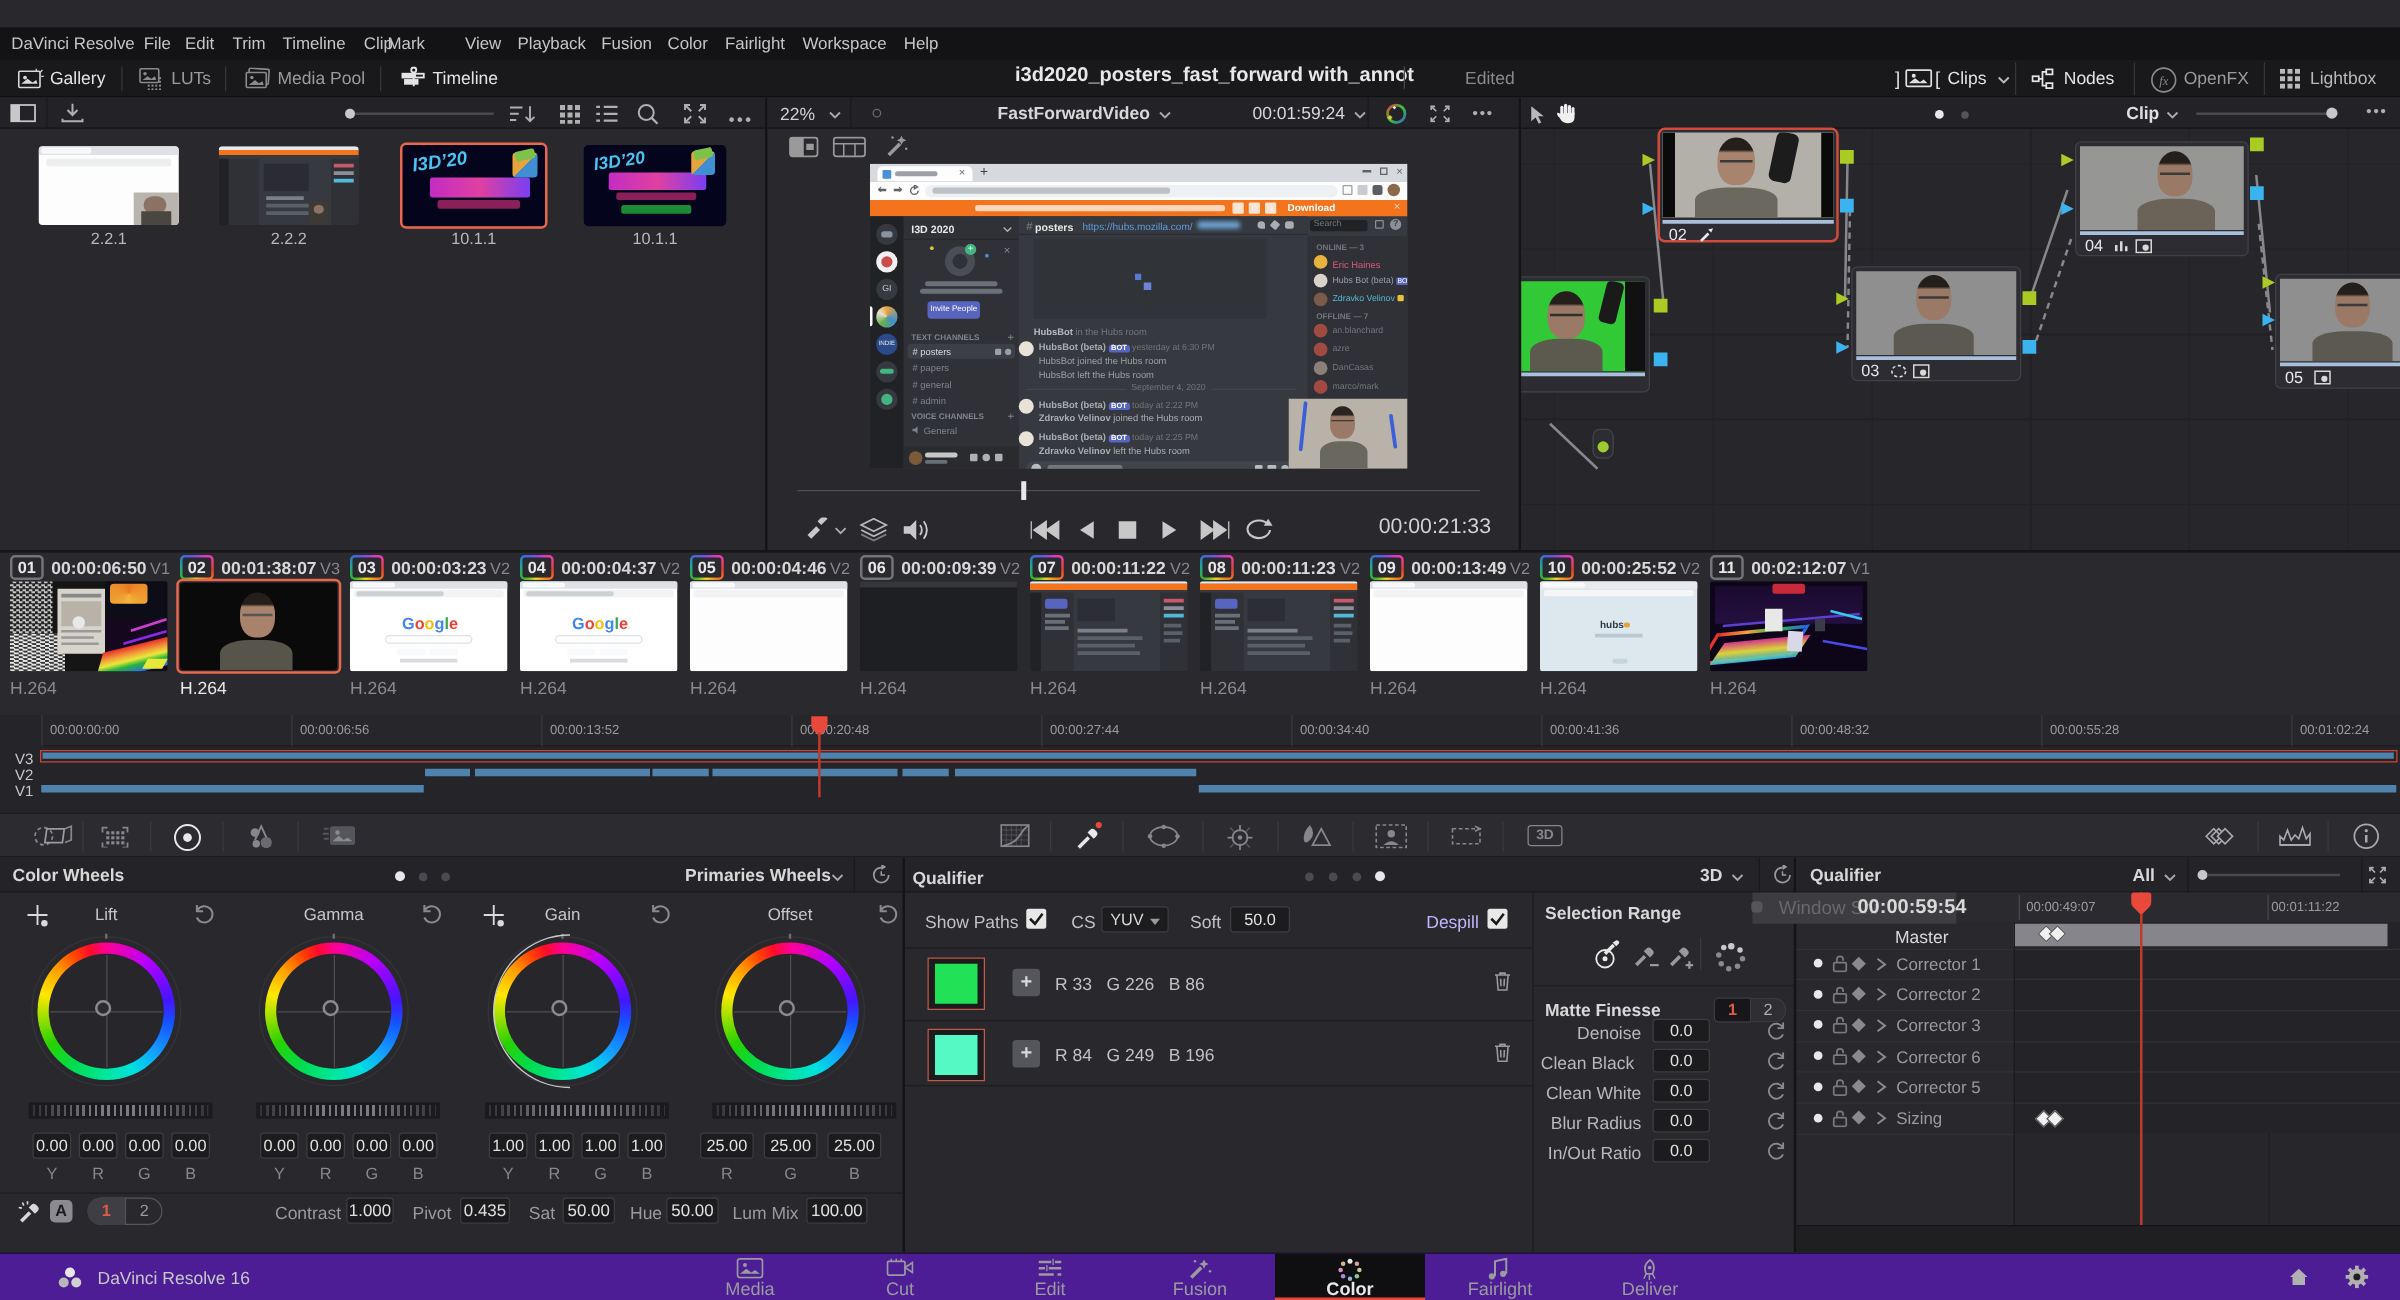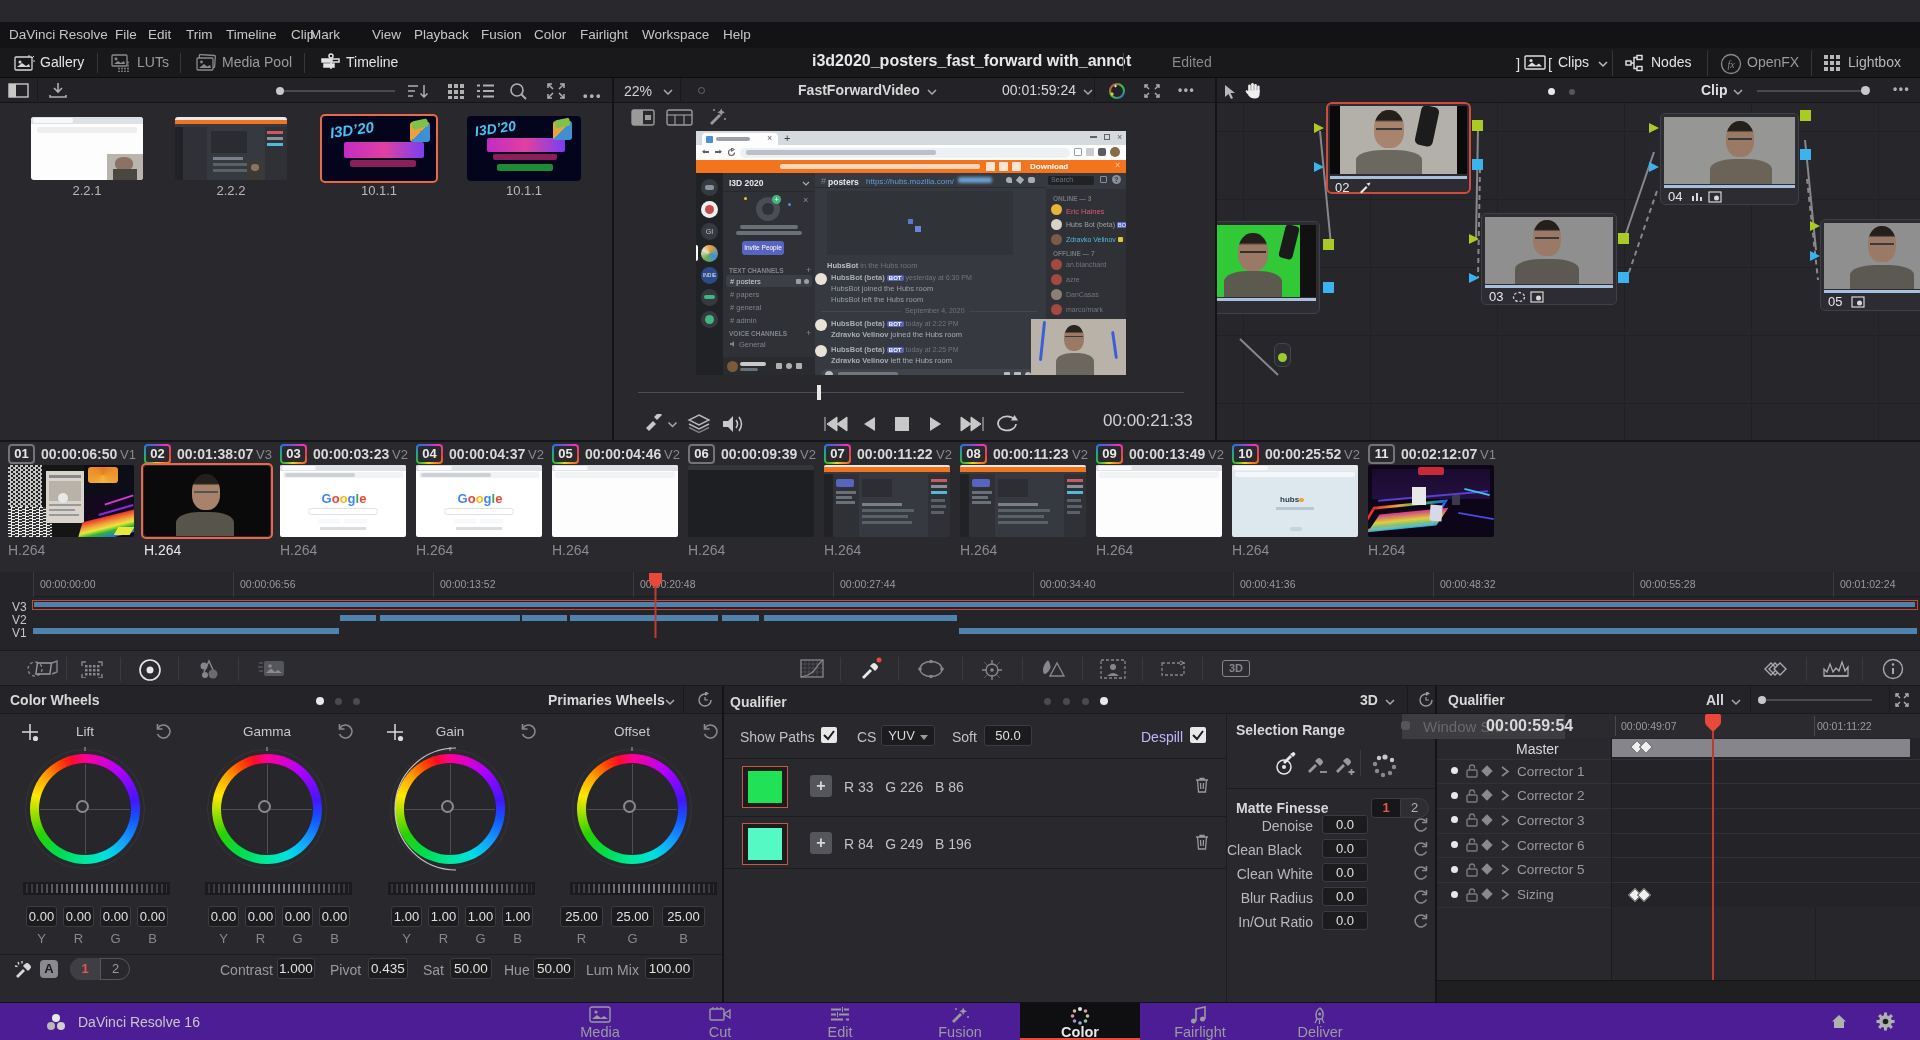--- a/index.html
+++ b/index.html
@@ -1215,21 +1215,21 @@
     <div class="abs" style="left:0px;top:74px;width:208px;height:1px;background:#1d1d20;"></div>
     <div class="abs" style="left:9px;top:86px;color:#d8d8d8;font-size:14px;font-weight:bold;">Matte Finesse</div>
     <div class="abs" style="left:144px;top:84px;width:30px;height:20px;background:#17171a;border:1px solid #3c3c42;border-radius:4px 0 0 4px;color:#e05a4a;font-size:13px;font-weight:bold;text-align:center;line-height:18px;">1</div>
     <div class="abs" style="left:174px;top:84px;width:28px;height:20px;background:#2e2e33;border:1px solid #3c3c42;border-left:none;border-radius:0 10px 10px 0;color:#b0b0b0;font-size:13px;text-align:center;line-height:18px;">2</div>
 <div class="abs" style="left:0px;top:104px;width:86px;text-align:right;color:#b8b8bd;font-size:14px;">Denoise</div>
 <div class="abs num" style="left:95px;top:101px;width:46px;height:19px;font-size:13px;line-height:18px;">0.0</div>
 <svg class="abs" style="left:186px;top:103px;" width="16" height="16">
           <path d="M13 4.5 A6 6 0 1 0 13.5 10.5" fill="none" stroke="#8a8a8f" stroke-width="1.5"></path>
           <path d="M13.5 1 L13.5 5.5 L9 5.5" fill="none" stroke="#8a8a8f" stroke-width="1.5"></path>
         </svg>
-<div class="abs" style="left:0px;top:128px;width:86px;text-align:left;color:#b8b8bd;font-size:14px;">Clean Black</div>
+<div class="abs" style="left:0px;top:128px;width:86px;text-align:center;color:#b8b8bd;font-size:14px;">Clean Black</div>
 <div class="abs num" style="left:95px;top:125px;width:46px;height:19px;font-size:13px;line-height:18px;">0.0</div>
 <svg class="abs" style="left:186px;top:127px;" width="16" height="16">
           <path d="M13 4.5 A6 6 0 1 0 13.5 10.5" fill="none" stroke="#8a8a8f" stroke-width="1.5"></path>
           <path d="M13.5 1 L13.5 5.5 L9 5.5" fill="none" stroke="#8a8a8f" stroke-width="1.5"></path>
         </svg>
 <div class="abs" style="left:0px;top:152px;width:86px;text-align:right;color:#b8b8bd;font-size:14px;">Clean White</div>
 <div class="abs num" style="left:95px;top:149px;width:46px;height:19px;font-size:13px;line-height:18px;">0.0</div>
 <svg class="abs" style="left:186px;top:151px;" width="16" height="16">
           <path d="M13 4.5 A6 6 0 1 0 13.5 10.5" fill="none" stroke="#8a8a8f" stroke-width="1.5"></path>
           <path d="M13.5 1 L13.5 5.5 L9 5.5" fill="none" stroke="#8a8a8f" stroke-width="1.5"></path>

